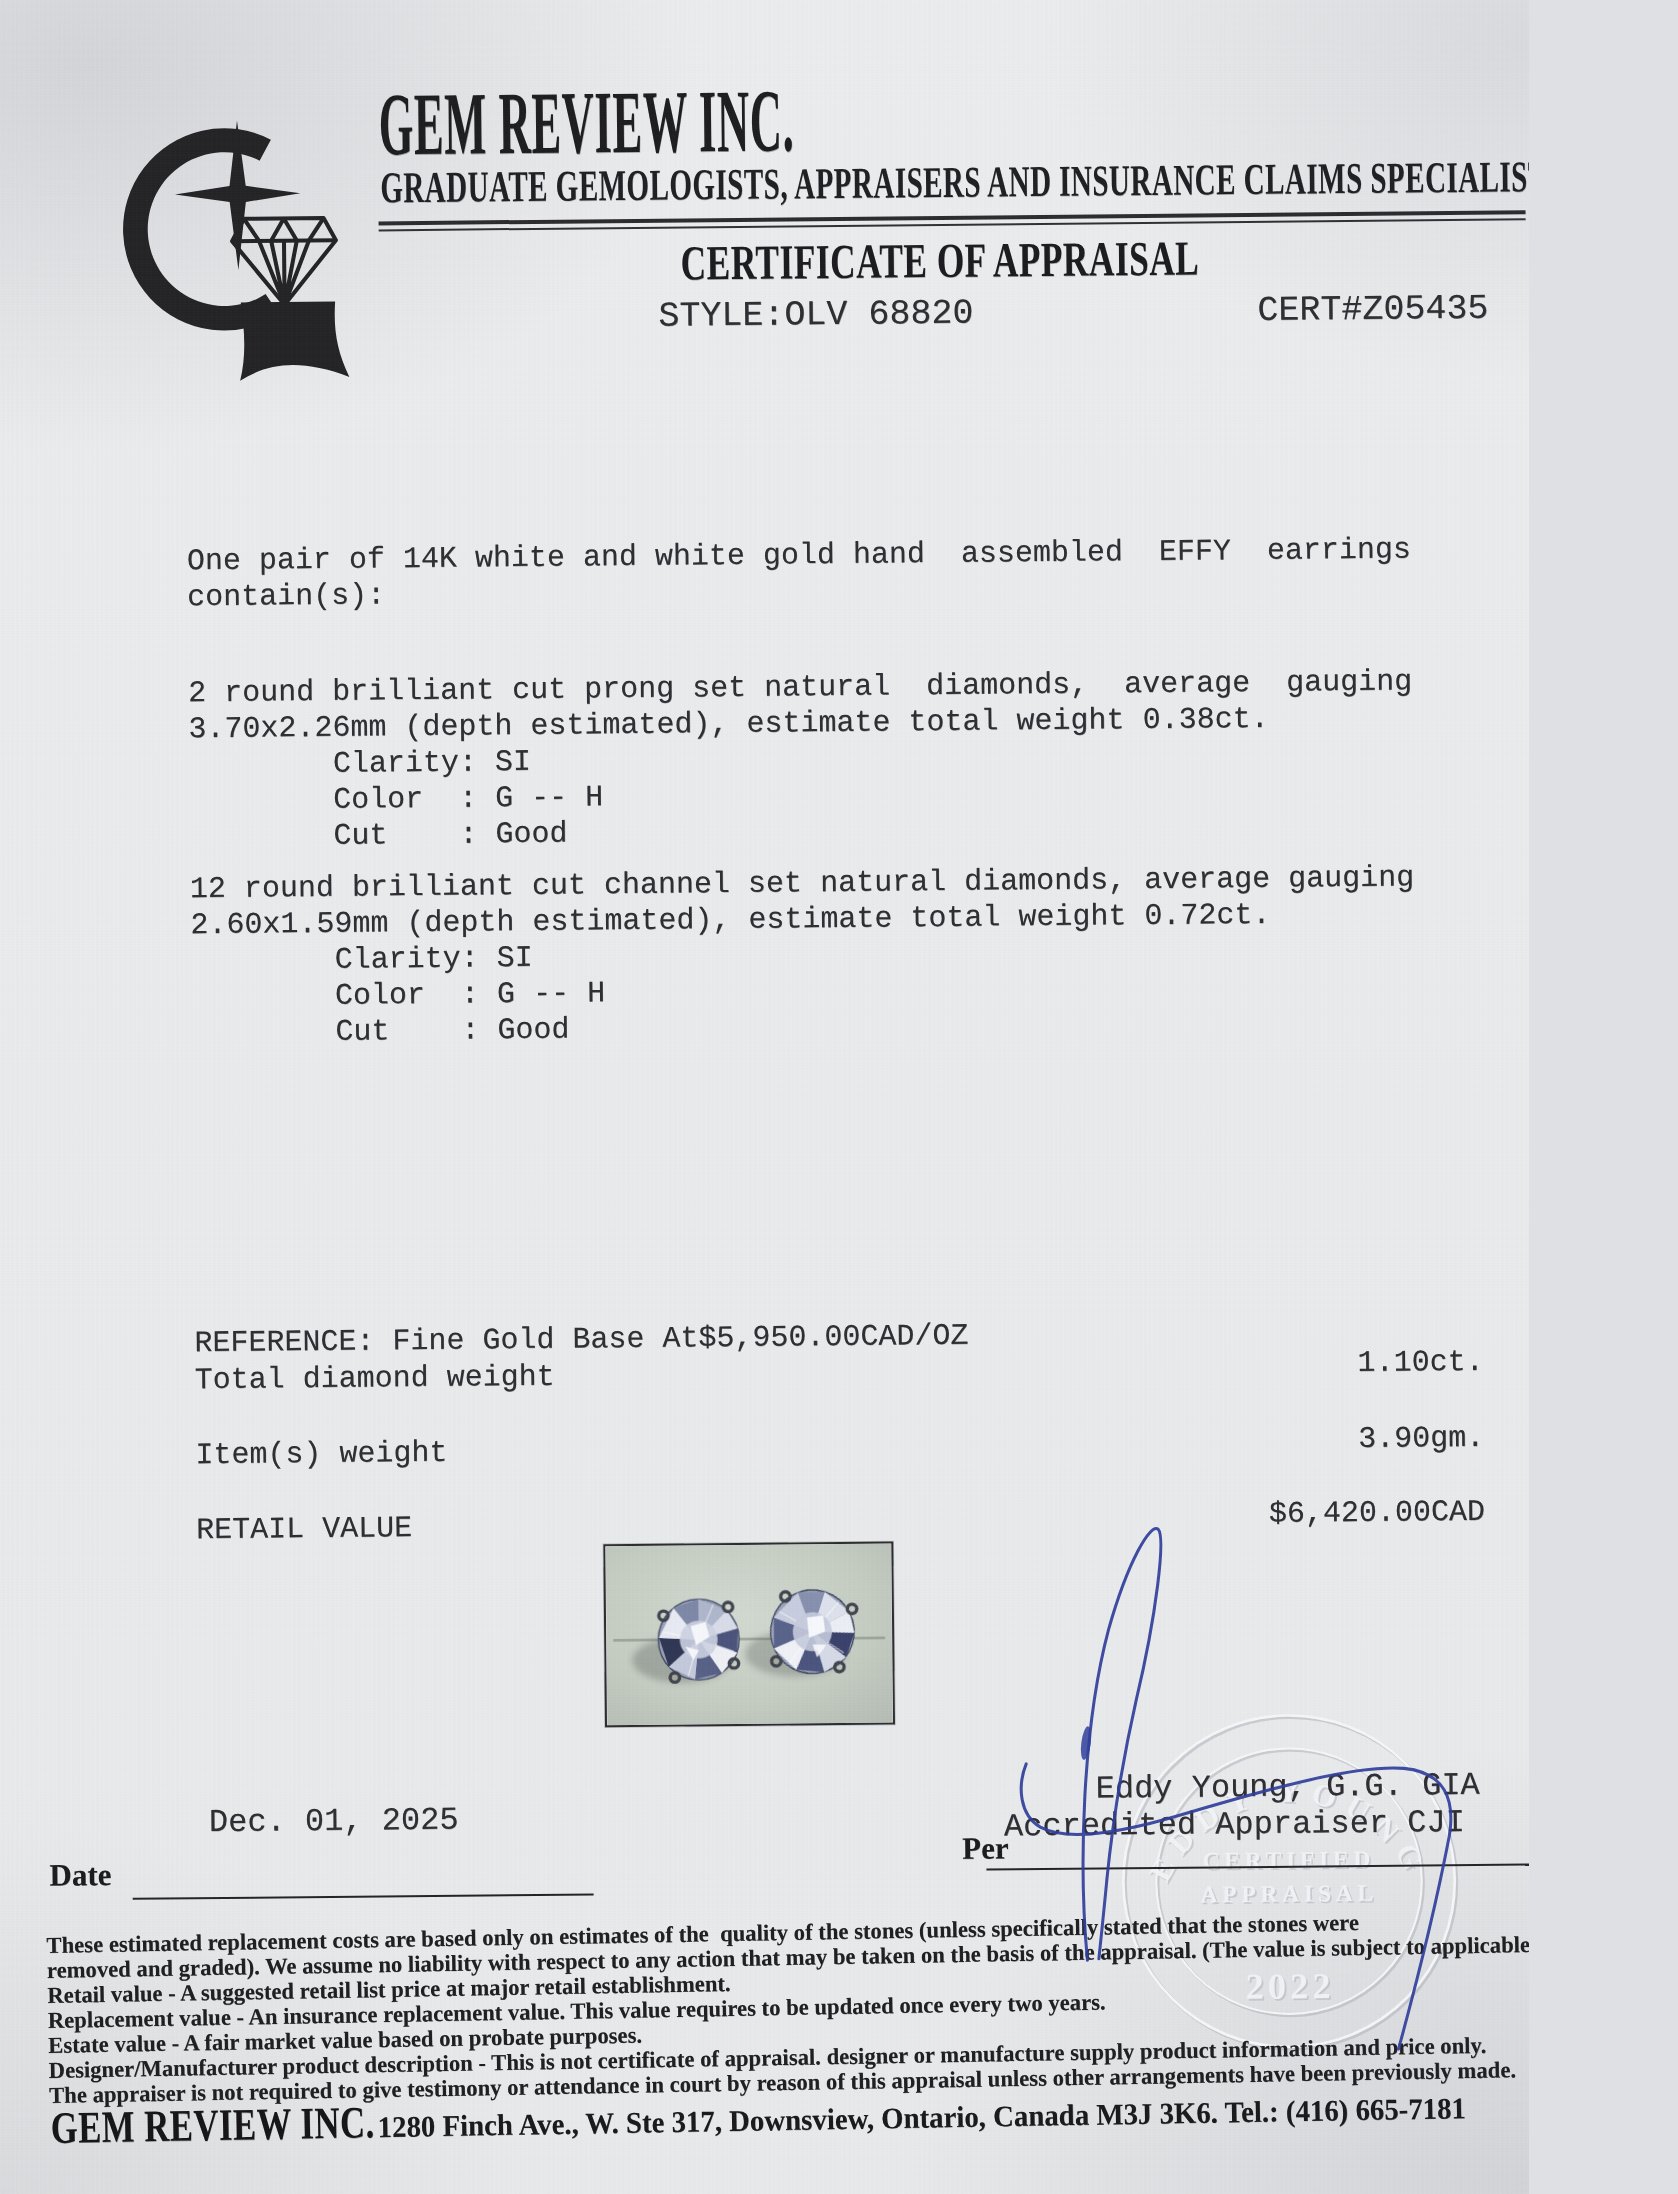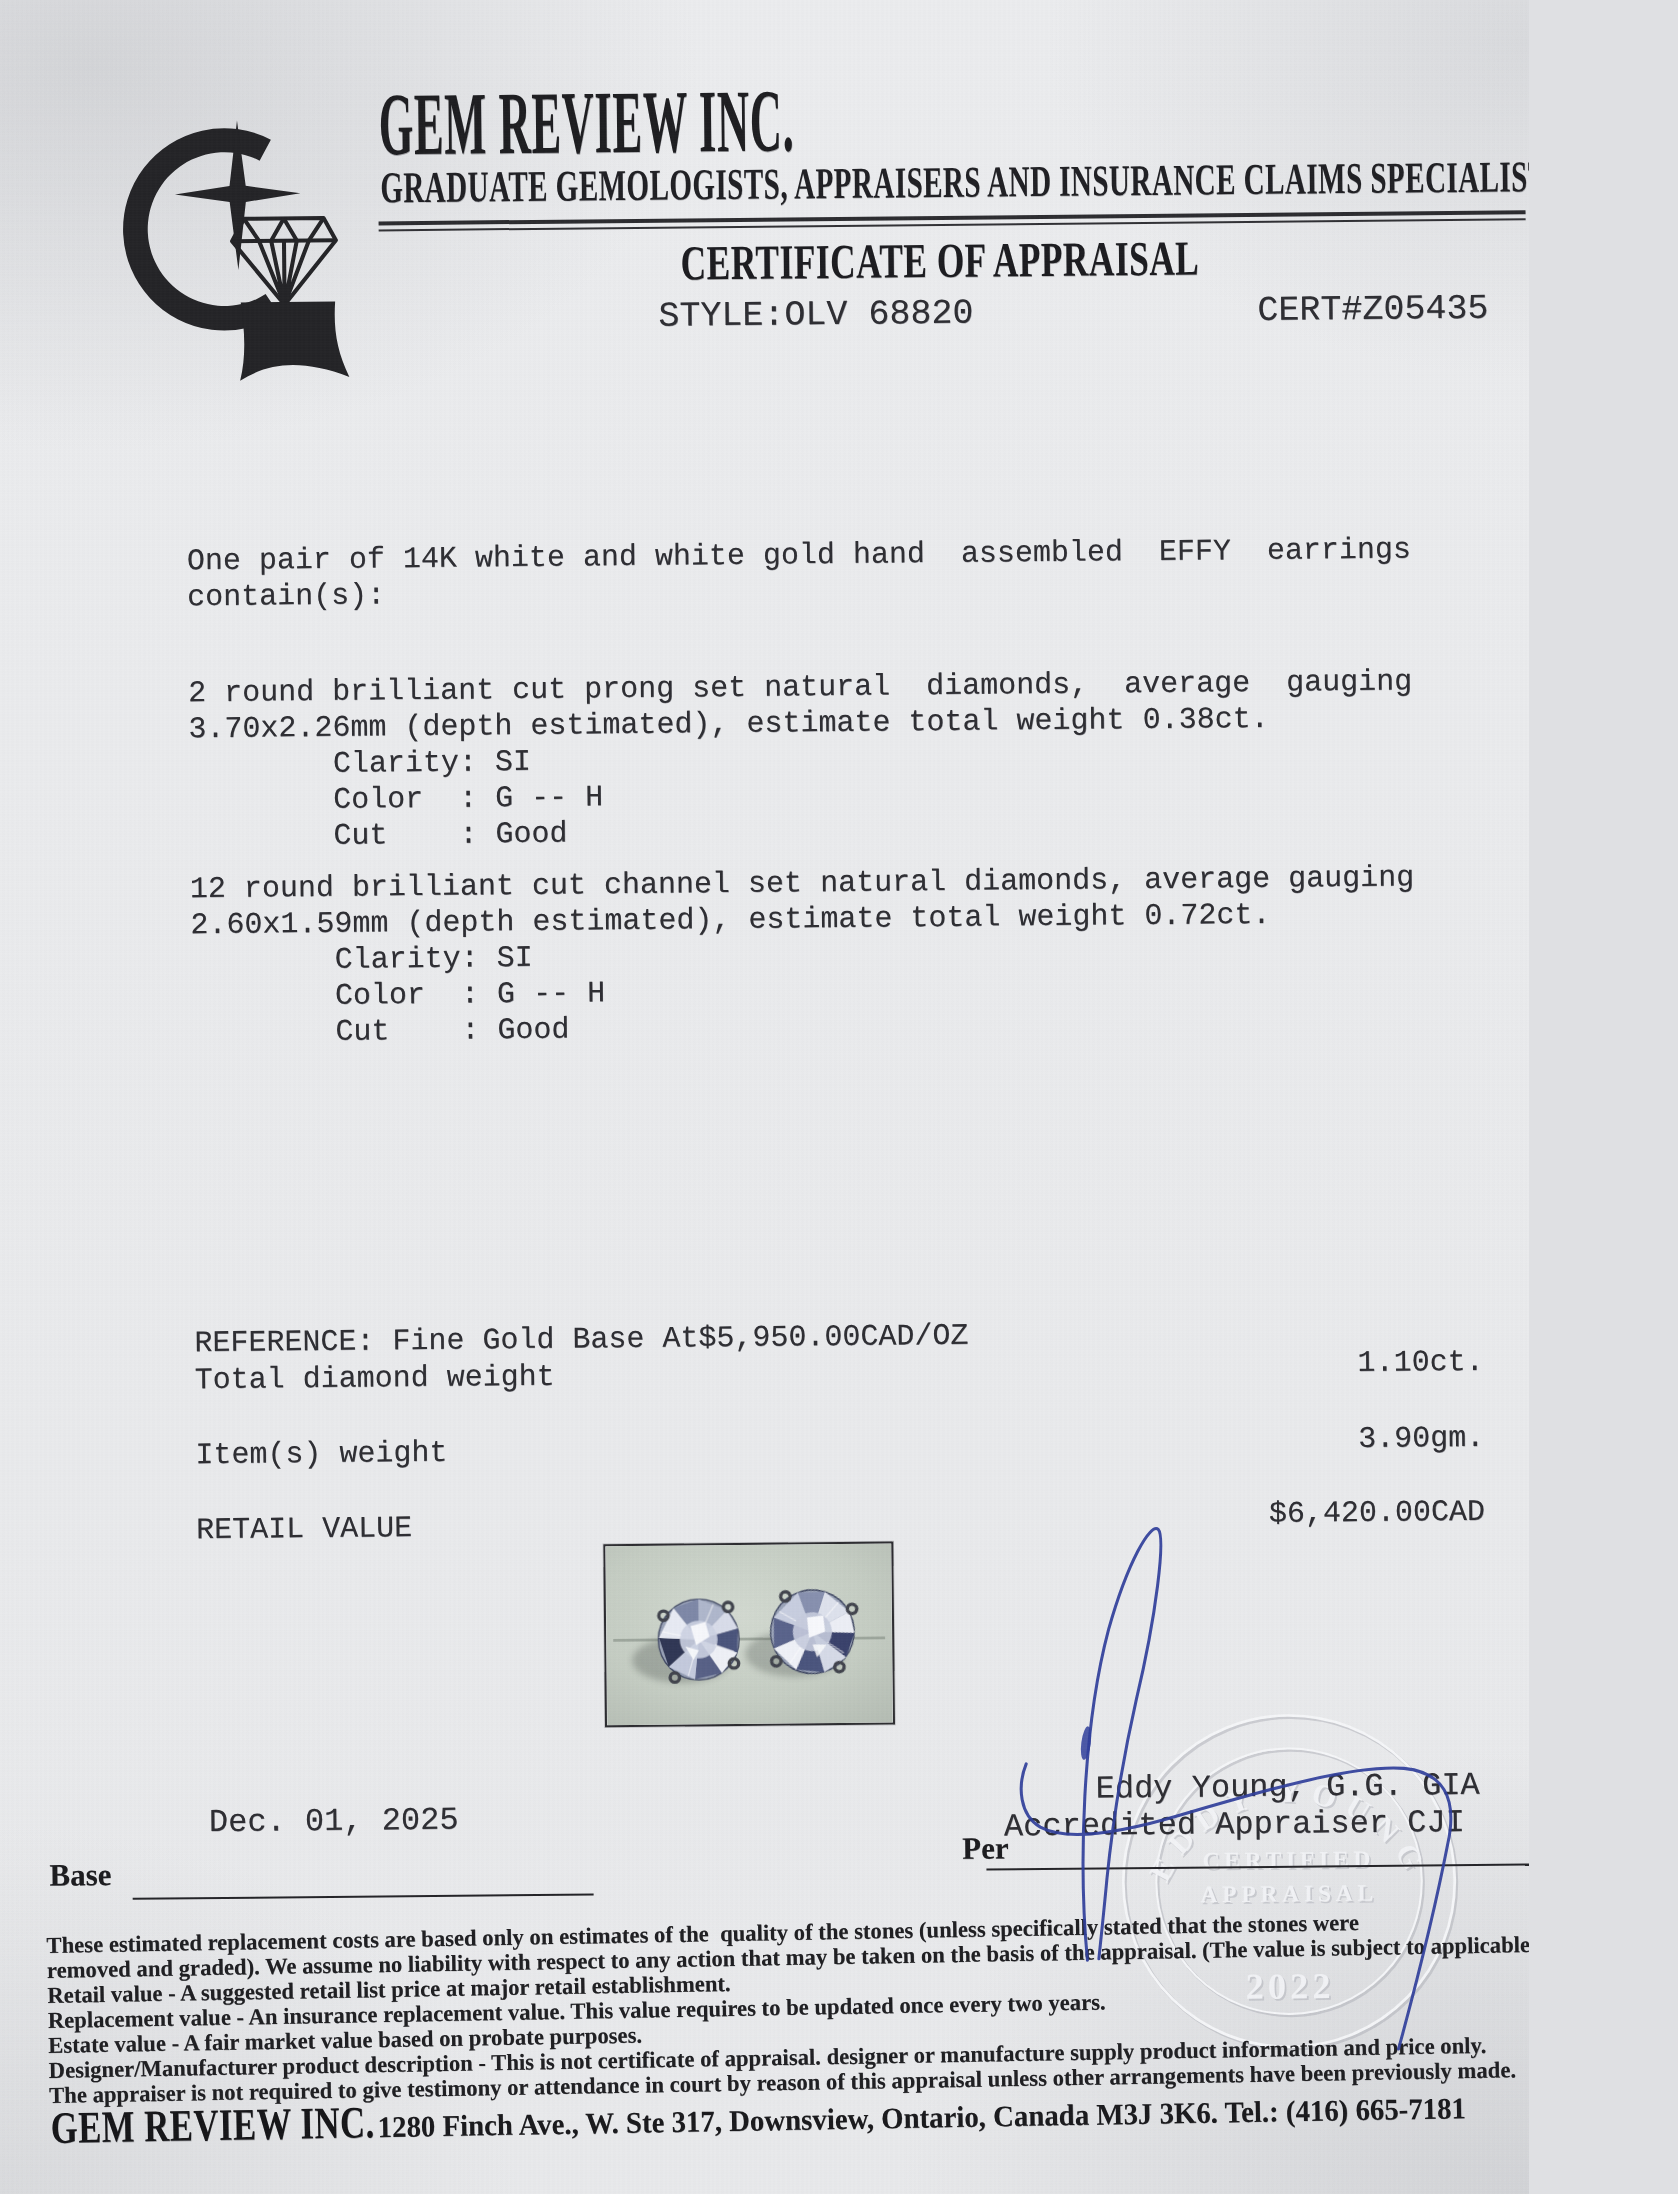--- a/index.html
+++ b/index.html
@@ -233,21 +233,21 @@
             <circle cx="-38" cy="58" r="7"></circle>
         </g>
       </g>
     </svg>
 
     <div class="abs mono sig-name" style="left:1089px; top:1773px;">Eddy Young,  G.G. GIA</div>
     <div class="abs mono sig-name" style="left:997px; top:1810px;">Accredited Appraiser CJI</div>
 
     <div class="abs mono" style="left:202px; top:1798px; font-size:32px;">Dec. 01, 2025</div>
 
-    <div class="abs label-serif" style="left:42px; top:1850px;">Base</div>
+    <div class="abs label-serif" style="left:42px; top:1850px;">Date</div>
     <div class="abs sign-line" style="left:125px; top:1891px; width:461px;"></div>
 
     <div class="abs label-serif" style="left:911px; top:1832px;margin-left:44px;">Per</div>
     <div class="abs sign-line" style="left:979px; top:1870px; width:569px;"></div>
 
     <div id="bottom-wrap">
       <div class="abs disclaimer" style="left:39px; top:1919px;">These estimated replacement costs are based only on estimates of the  quality of the stones (unless specifically stated that the stones were
 removed and graded). We assume no liability with respect to any action that may be taken on the basis of the appraisal. (The value is subject to applicable taxes.)
 Retail value - A suggested retail list price at major retail establishment.
 Replacement value - An insurance replacement value. This value requires to be updated once every two years.

